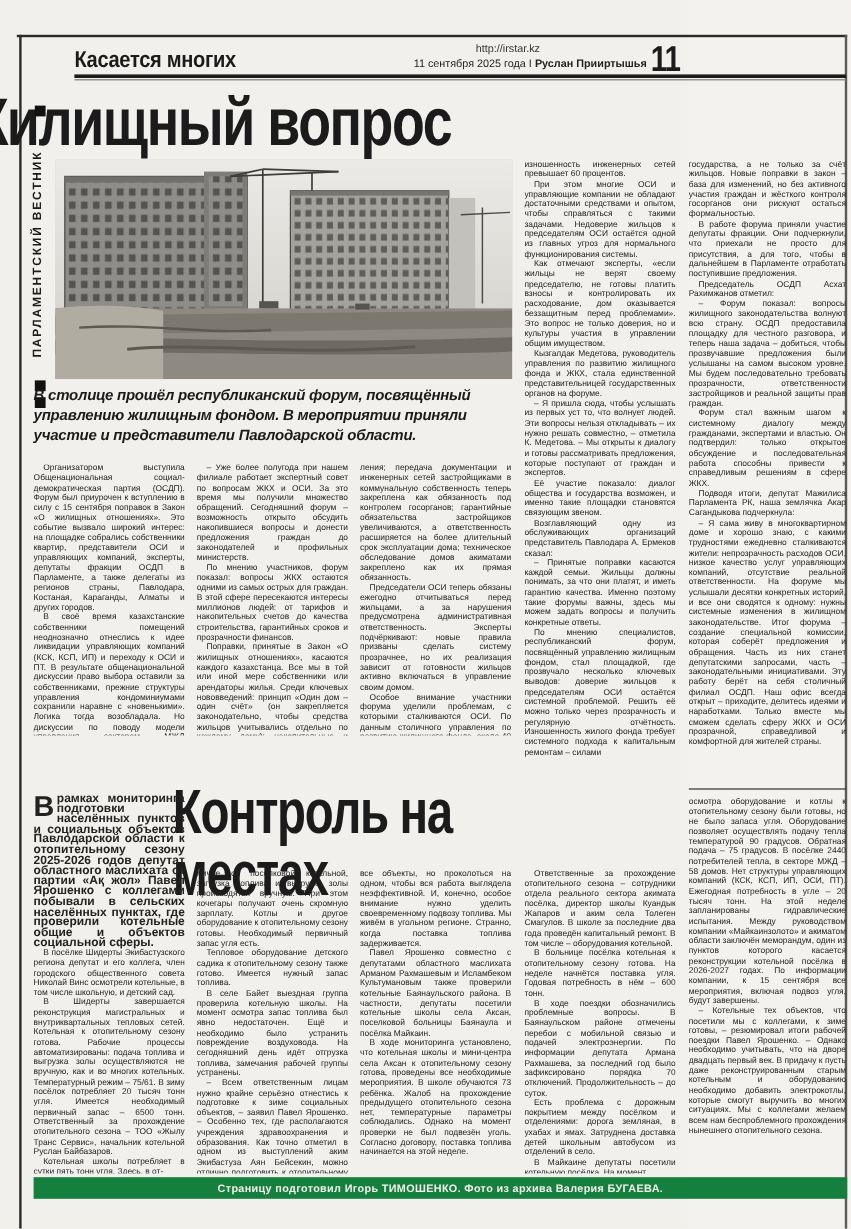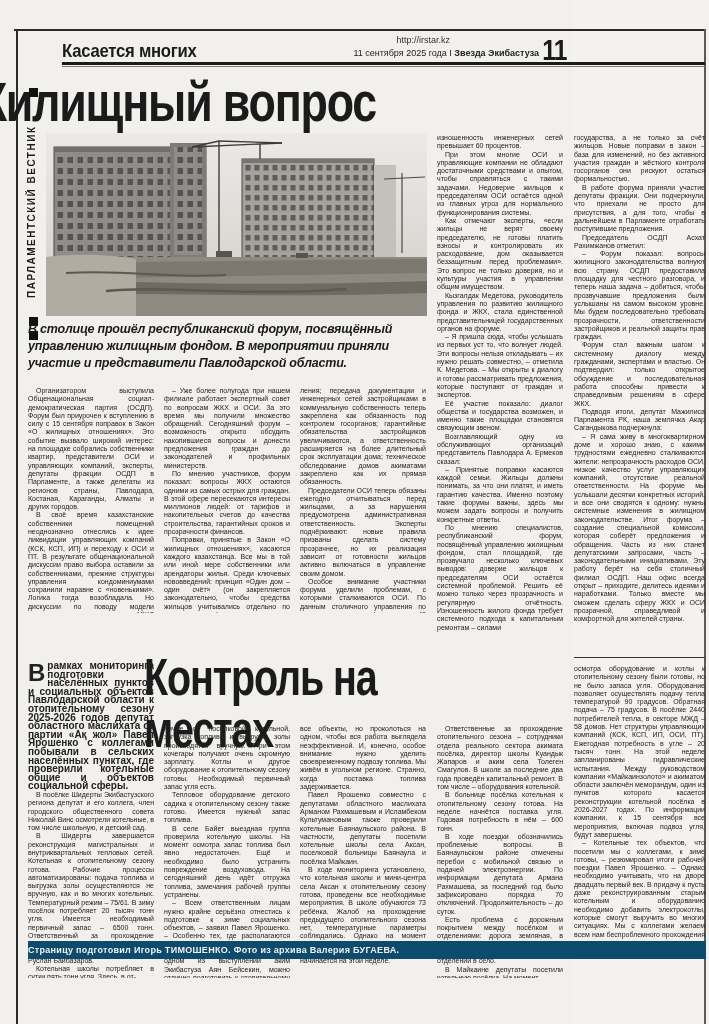--- a/index.html
+++ b/index.html
@@ -61,37 +61,37 @@
   .a2c1{left:28px;top:662px;height:316px;}
   .a2c1 .para:first-child{font-weight:bold;font-size:10px;line-height:8.6px;text-indent:0;}
   .a2c1 .para:first-child::first-letter{font-size:24px;line-height:17px;float:left;padding:2px 2px 0 0;font-weight:bold;}
   .a2c2{left:164px;top:725px;height:253px;}
   .a2c3{left:300px;top:725px;height:253px;}
   .a2c4{left:437px;top:725px;height:253px;}
   .a2c5{left:574px;top:665px;width:131px;height:313px;}
   .a2c5-rule{position:absolute;left:574px;top:657px;width:131px;height:1px;background:#333;}
 
   
-  .footer-bar{position:absolute;left:28px;top:941px;width:678px;height:18px;background:#0c4a6e;color:#f4f2ee;text-align:left;font-size:9px;font-weight:bold;line-height:18px;letter-spacing:.3px;}
+  .footer-bar{position:absolute;left:28px;top:981px;width:678px;height:18px;background:#15803d;color:#f4f2ee;text-align:center;font-size:9px;font-weight:bold;line-height:18px;letter-spacing:.3px;}
 </style>
 </head>
 <body>
 
 <div id="page">
 
   <div class="frame-top"></div>
   <div class="frame-left"></div>
   <div class="frame-right"></div>
 
   <div class="nameplate">Касается многих</div>
   <div class="header-url">http://irstar.kz</div>
   <div class="header-date">
     <span>11 сентября 2025 года</span>
     <span>I</span>
-    <b>Звезда Экибастуза</b>
+    <b>Руслан Прииртышья</b>
   </div>
   <div class="page-num">11</div>
   <div class="header-rule"></div>
   <div class="header-rule2"></div>
 
   <div class="headline1">
     <span>Жилищный вопрос</span>
   </div>
 
   <div class="kicker-strip">

